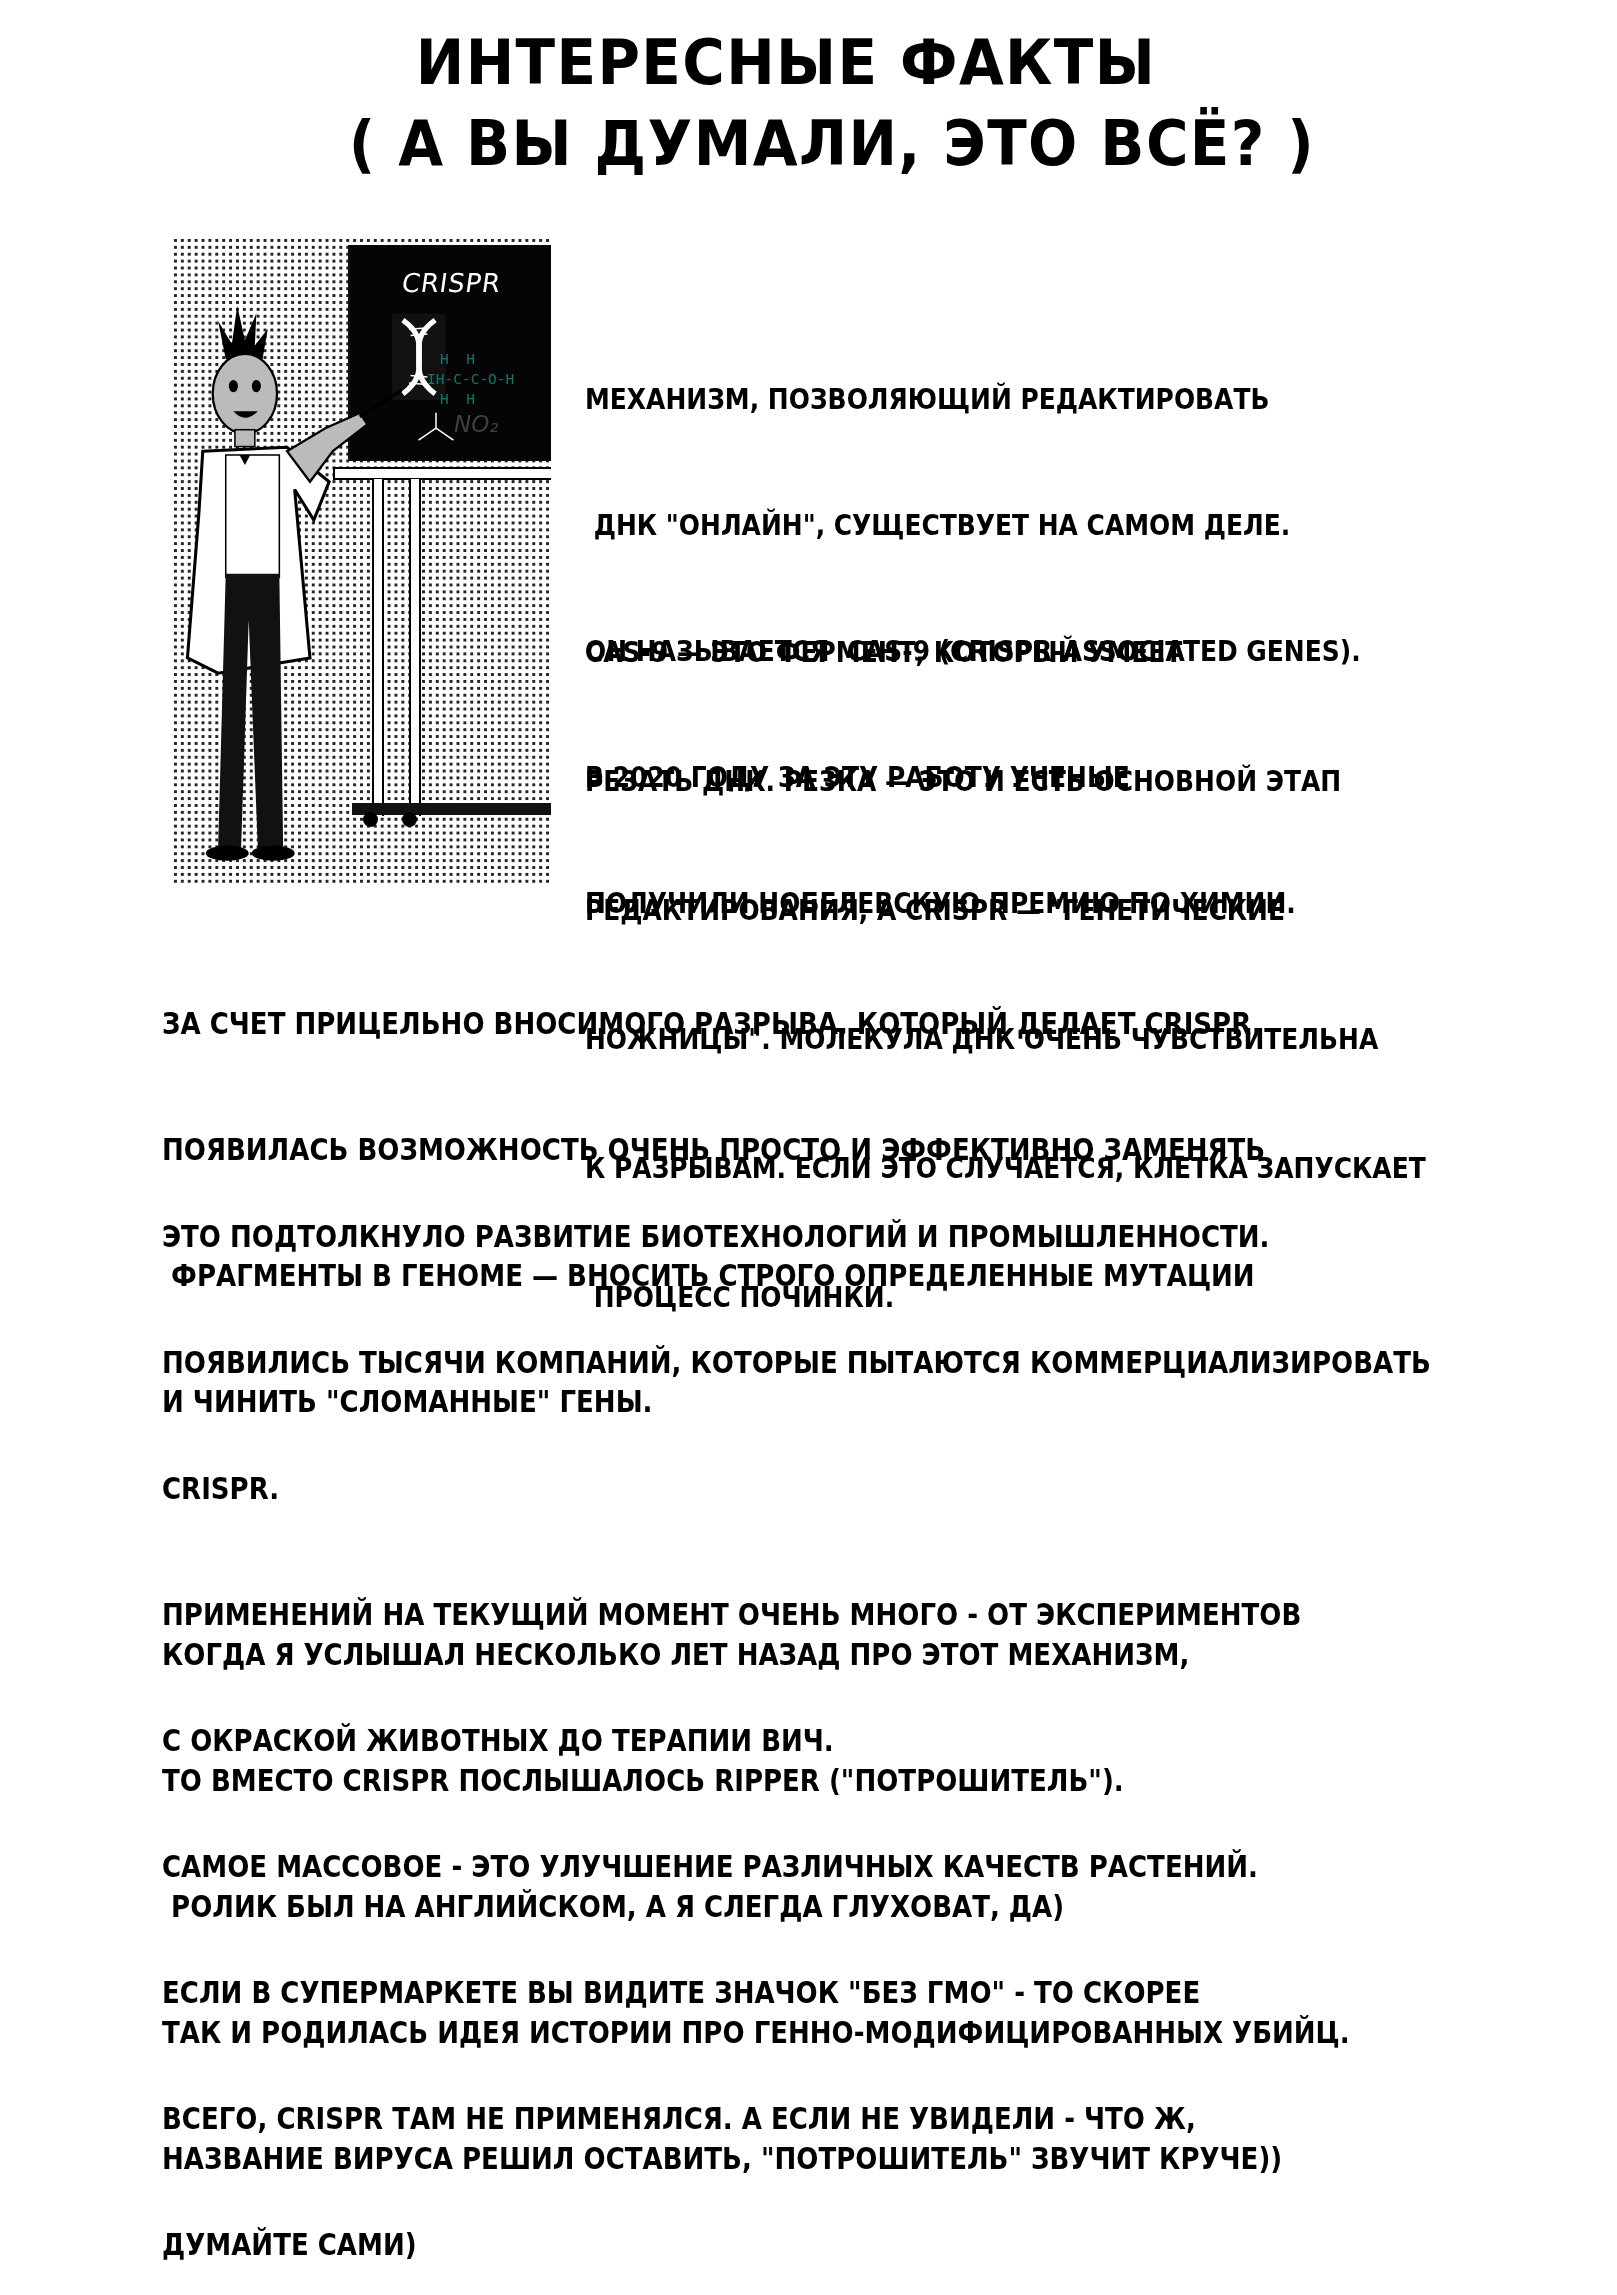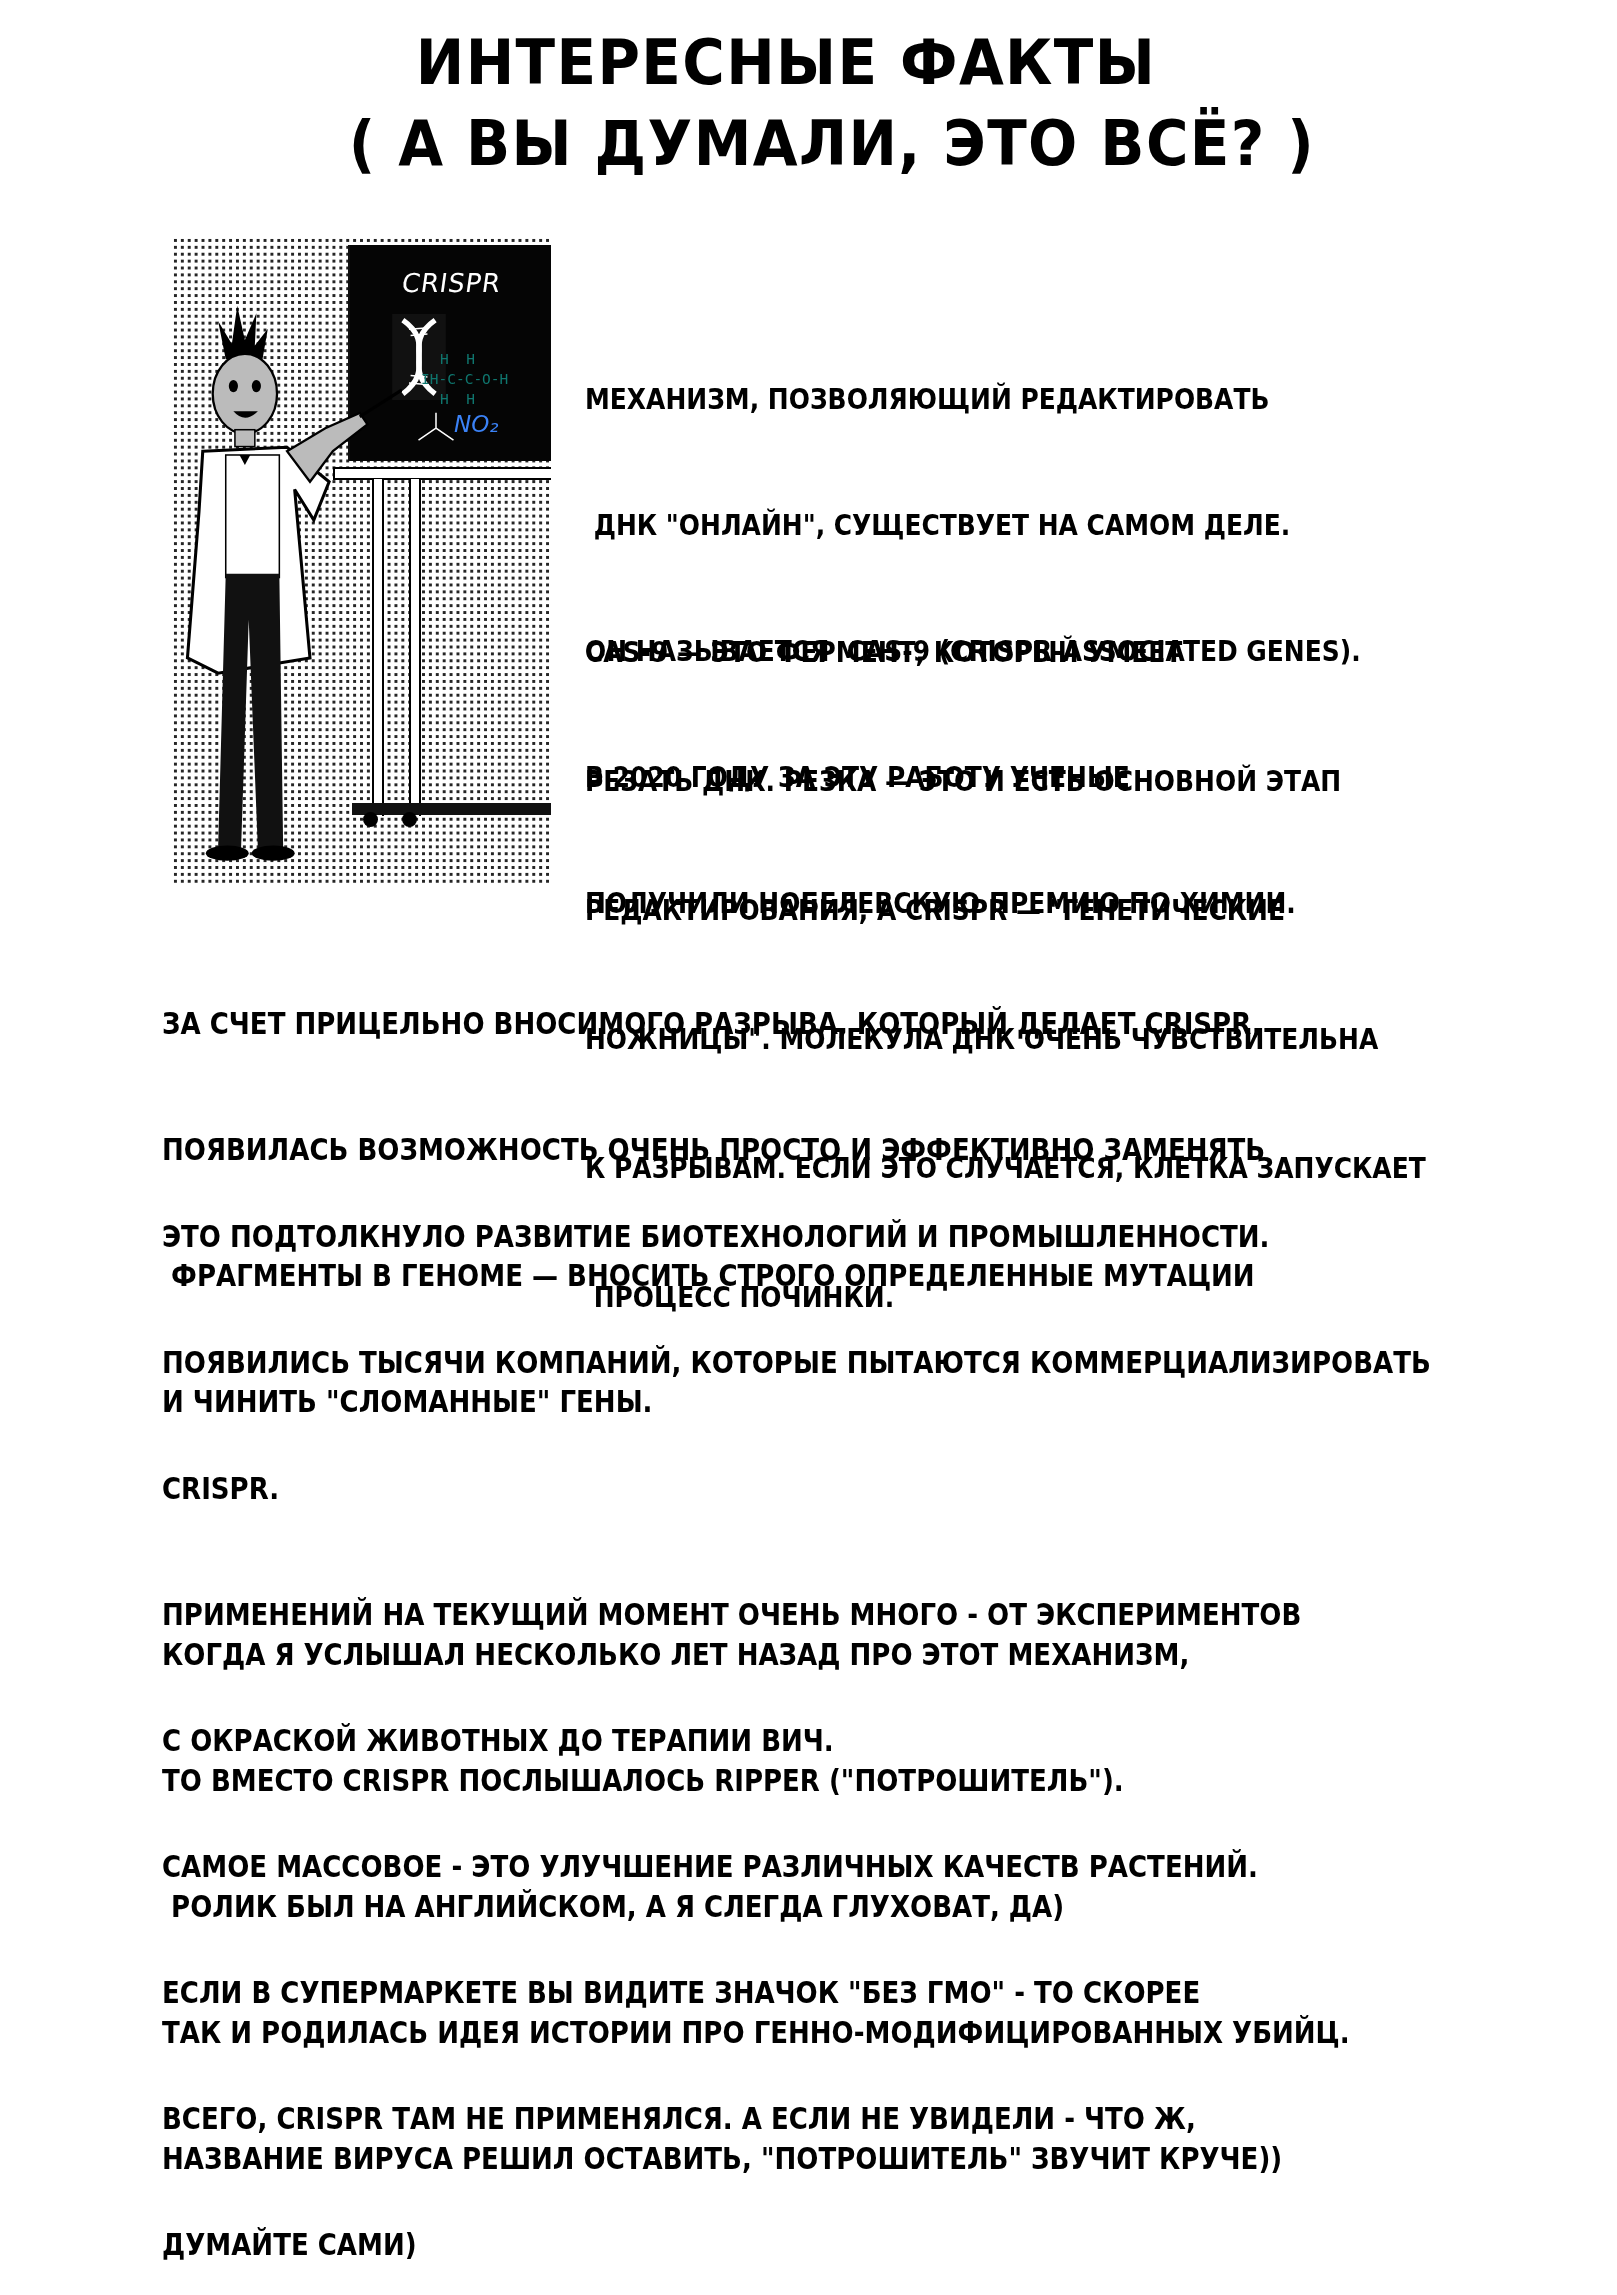--- a/index.html
+++ b/index.html
@@ -37,21 +37,21 @@
     position: absolute; left: 176px; top: 7.7px; width: 203px; height: 216px;
     background: #050505; border-left: 2.3px solid #111;
   }
   .board-label {
     position: absolute; left: 230px; top: 31px; color: #fff;
     font-family: "DejaVu Sans", sans-serif; font-size: 26px; letter-spacing: 0.8px; transform: skewX(-8deg);
   }
   .formula {
     position: absolute; color: #0f766e; font-family: "DejaVu Sans Mono", monospace; font-size: 14.5px; white-space: pre; line-height: 15.3px;
   }
-  .no2 { position: absolute; left: 282px; top: 174px; color: #3b82f6; font-family: "DejaVu Sans", sans-serif; font-size: 23px; font-style: italic; }
+  .no2 { position: absolute; left: 282px; top: 174px; color: #404040; font-family: "DejaVu Sans", sans-serif; font-size: 23px; font-style: italic; }
   .tray { position: absolute; left: 161px; top: 230px; width: 218px; height: 9.2px; background: #fff; border: 2.3px solid #000; }
   .leg { position: absolute; top: 242px; width: 7.7px; height: 337px; background: #fff; border-left: 2.3px solid #000; border-right: 2.3px solid #000; }
   .base { position: absolute; left: 180px; top: 566px; width: 199px; height: 12.2px; background: #111; }
   .wheel { position: absolute; top: 575px; width: 15.3px; height: 15.3px; border-radius: 50%; background: #000; }
 </style>
 </head>
 <body>
 
 <div class="title l1">ИНТЕРЕСНЫЕ ФАКТЫ</div>
 <div class="title l2">( А ВЫ ДУМАЛИ, ЭТО ВСЁ? )</div>
@@ -67,21 +67,21 @@
     <path d="M56 8 C 10 40, 60 70, 14 104" stroke="#fff" stroke-width="7" fill="none"></path>
     <g stroke="#fff" stroke-width="2">
       <line x1="22" y1="20" x2="48" y2="18"></line>
         <line x1="24" y1="28" x2="46" y2="26"></line>
       <line x1="24" y1="80" x2="46" y2="82"></line>
         <line x1="22" y1="90" x2="48" y2="92"></line>
     </g>
   </svg>
 
   <div class="formula" style="left:268px;top:115px">H  H</div>
-  <div class="formula" style="left:249px;top:135px">IH-C-C-O-H</div>
+  <div class="formula" style="left:255px;top:135px">IH-C-C-O-H</div>
   <div class="formula" style="left:268px;top:155px">H  H</div>
   <div class="no2">NO₂</div>
   <svg style="position:absolute;left:245px;top:174px" width="38" height="31" viewBox="0 0 50 40">
     <path d="M25 2 V22 L2 38 M25 22 L48 38" stroke="#fff" stroke-width="2" fill="none"></path>
   </svg>
 
   <div class="tray"></div>
   <div class="leg" style="left:200px"></div>
   <div class="leg" style="left:237px"></div>
   <div class="base"></div>

